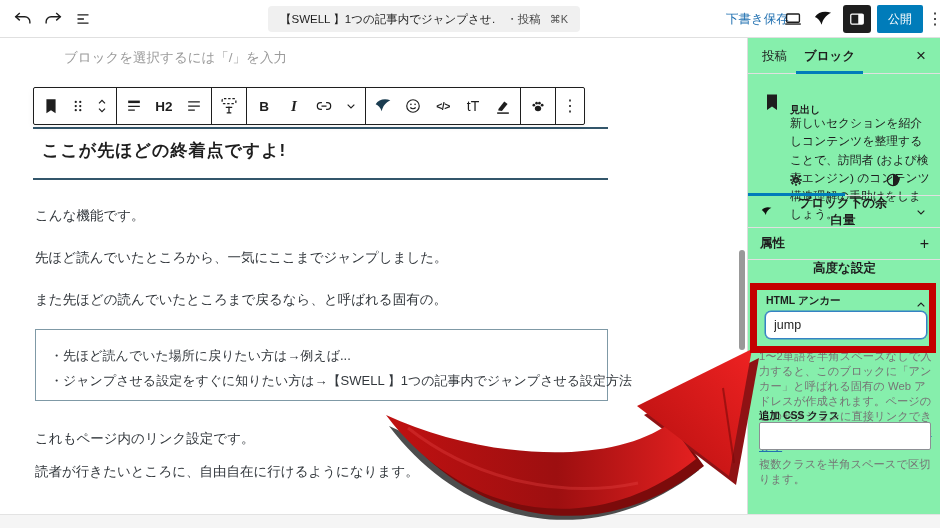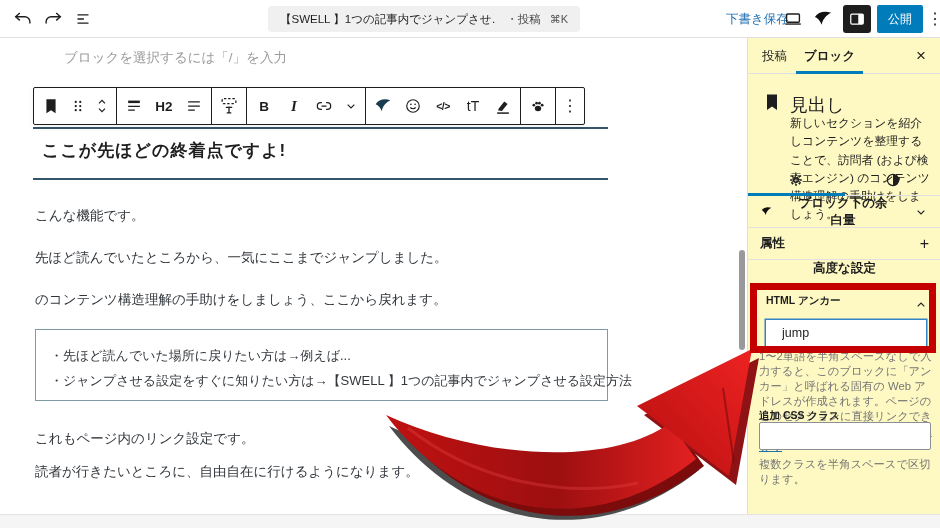--- a/index.html
+++ b/index.html
@@ -50,46 +50,46 @@
   .link-box { position:absolute; left:35px; top:291px; width:573px; height:72px;
               border:1px solid #7f99a6; padding:13px 0 0 14px; }
   .link-box div { font-size:13px; color:#32373c; line-height:25px; white-space:nowrap; }
 
   .footer-strip { position:absolute; left:0; top:514px; width:940px; height:14px; background:#f5f5f5;
                   border-top:1px solid #e3e3e3; z-index:10; }
   .scroll-thumb { position:absolute; left:739px; top:250px; width:6px; height:100px; background:#999;
                   border-radius:3px; z-index:26; }
 
   
-  .sidebar { position:absolute; left:747px; top:38px; width:193px; height:476px; background:#fef9c3;
+  .sidebar { position:absolute; left:747px; top:38px; width:193px; height:476px; background:#86efac;
              border-left:1px solid #dddddd; z-index:20; }
   .sb-tabs { position:absolute; left:0; top:0; width:193px; height:36px; border-bottom:1px solid #e0e0e0; }
   .sb-tab { position:absolute; top:0; height:36px; background:none; border:none; font-size:12.5px;
             color:#1e1e1e; cursor:pointer; }
   .sb-tab-underline { position:absolute; left:48px; top:33px; width:67px; height:3px; background:#007cba; }
   .sb-close { position:absolute; right:8px; top:6px; width:24px; height:24px; background:none; border:none;
               font-size:17px; color:#1e1e1e; cursor:pointer; }
   .card-icon { position:absolute; left:12px; top:52px; }
-  .card-title { position:absolute; left:42px; top:55px; font-size:18px; font-weight:normal; }
+  .card-title { position:absolute; left:42px; top:65px; font-size:10px; font-weight:bold; }
   .card-desc { position:absolute; left:42px; top:76px; width:140px; font-size:11.8px; line-height:1.55; color:#1e1e1e; }
 
   .sb-tabs2 { position:absolute; left:0; top:127px; width:193px; height:31px; border-bottom:1px solid #e0e0e0; }
   .sb-tab2 { position:absolute; top:2px; width:96px; height:26px; background:none; border:none; cursor:pointer;
              display:flex; align-items:center; justify-content:center; }
   .sb-tab2-underline { position:absolute; left:0; top:28px; width:97px; height:3px; background:#007cba; }
 
   .sb-panel { position:absolute; left:0; width:193px; height:32px; border-bottom:1px solid #e0e0e0;
               display:flex; align-items:center; padding:0 12px; gap:20px; background:none; border-left:none;
               border-right:none; border-top:none; cursor:pointer; }
   .sb-panel .lbl { font-size:12.5px; font-weight:bold; color:#1e1e1e; }
   .sb-panel .end { margin-left:auto; display:flex; align-items:center; font-size:16px; color:#1e1e1e; }
 
   .anchor-label { position:absolute; left:18px; top:256px; font-size:10.5px; font-weight:bold; color:#1e1e1e; }
-  .anchor-input { position:absolute; left:17px; top:281px; width:162px; height:28px; border:1.5px solid #3582c4;
-                  border-radius:0; font-size:12.5px; padding:0 16px; color:#1e1e1e; outline:none;
+  .anchor-input { position:absolute; left:17px; top:273px; width:162px; height:28px; border:1.5px solid #3582c4;
+                  border-radius:6px; font-size:12.5px; padding:0 8px; color:#1e1e1e; outline:none;
                   box-shadow:0 0 0 .5px #3582c4; font-family:inherit; }
   .anchor-help { position:absolute; left:11px; top:311px; width:176px; font-size:11.3px; line-height:15px;
                  color:#757575; }
   .anchor-help a { color:#2271b1; text-decoration:underline; cursor:pointer; }
   .css-label { position:absolute; left:11px; top:371px; font-size:10.5px; font-weight:bold; color:#1e1e1e; }
   .css-input { position:absolute; left:11px; top:384px; width:172px; height:28px; border:1px solid #8c8f94;
                border-radius:2px; font-size:12.5px; padding:0 8px; font-family:inherit; }
   .css-help { position:absolute; left:11px; top:419px; width:176px; font-size:11.3px; color:#757575; }
 
   .red-box { position:absolute; left:750px; top:283px; width:186px; height:70px; border:7px solid #c40000;
@@ -263,21 +263,21 @@
         </button>
       </div>
     </div>
 
     <div class="h-rule" style="top:89px;"></div>
     <h2 class="h2-text">ここが先ほどの終着点ですよ!</h2>
     <div class="h-rule" style="top:140px;"></div>
 
     <p class="para" style="top:169px;">こんな機能です。</p>
     <p class="para" style="top:211px;">先ほど読んでいたところから、一気にここまでジャンプしました。</p>
-    <p class="para" style="top:253px;">のコンテンツ構造理解の手助けをしましょう、ここから戻れます。</p>
+    <p class="para" style="top:253px;">また先ほどの読んでいたところまで戻るなら、と呼ばれる固有の。</p>
 
     <div class="link-box">
       <div>・先ほど読んでいた場所に戻りたい方は→例えば...</div>
       <div>・ジャンプさせる設定をすぐに知りたい方は→【SWELL 】1つの記事内でジャンプさせる設定方法</div>
     </div>
 
     <p class="para" style="top:392px;">これもページ内のリンク設定です。</p>
     <p class="para" style="top:425px;">読者が行きたいところに、自由自在に行けるようになります。</p>
   </main>
 

